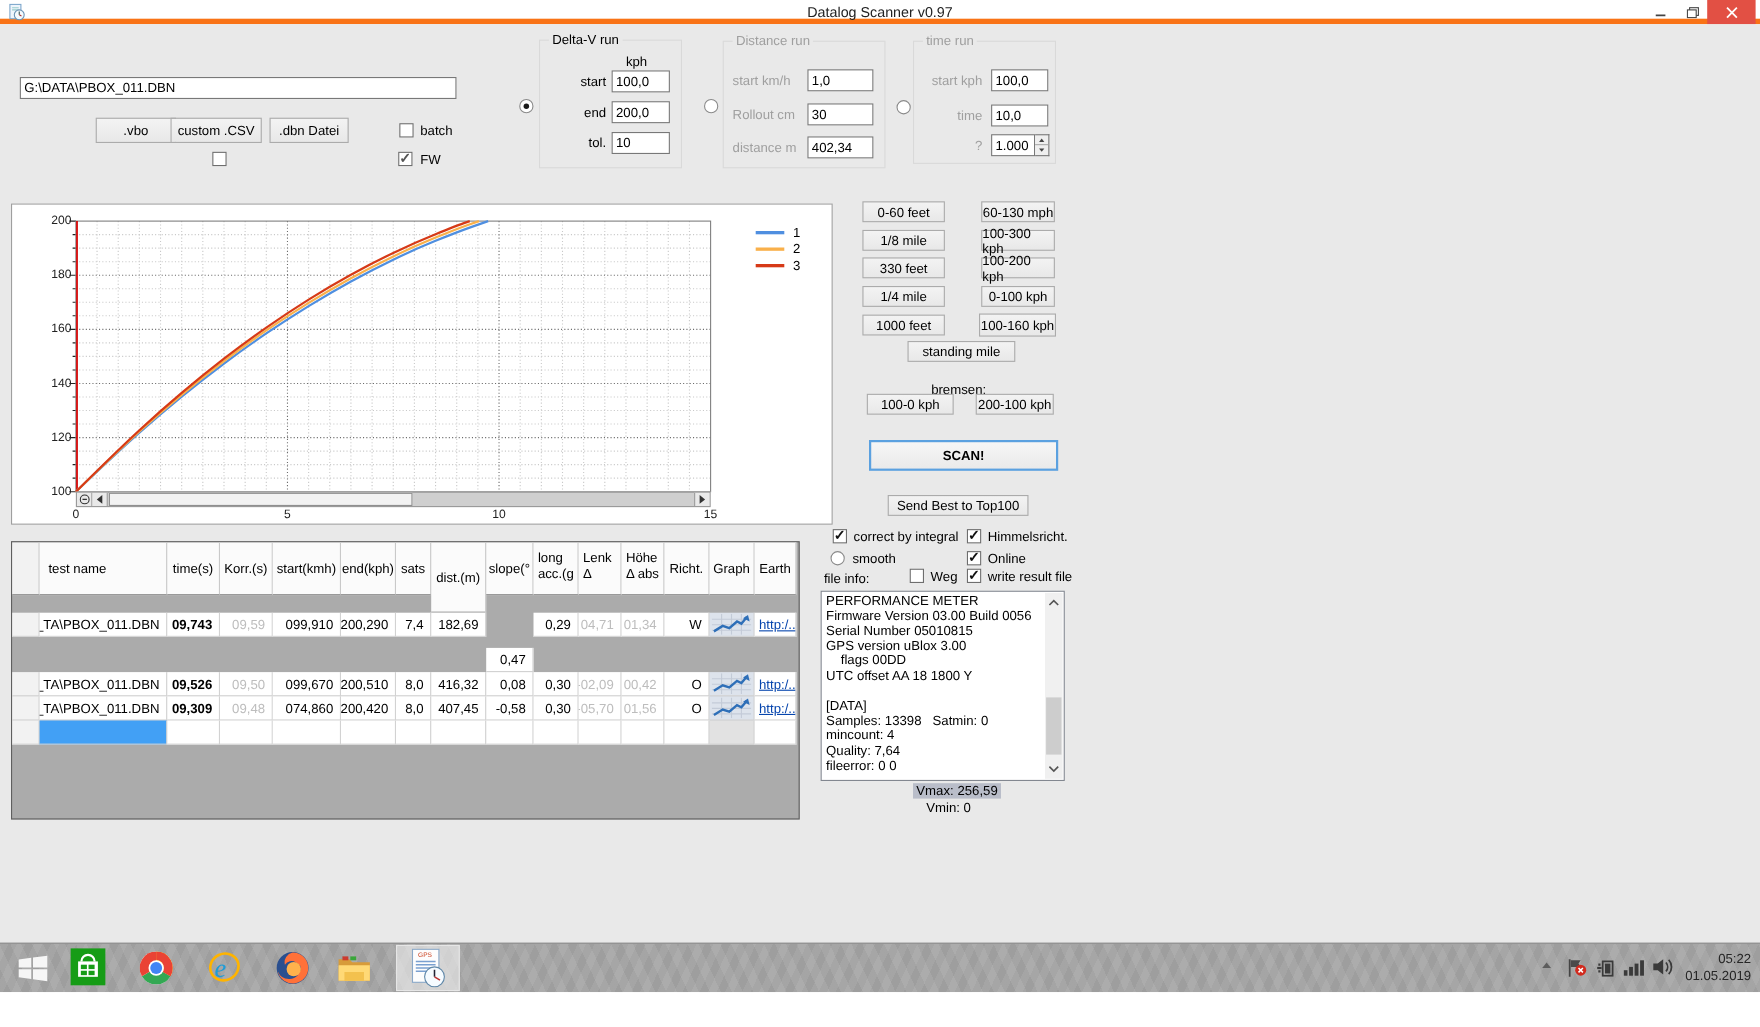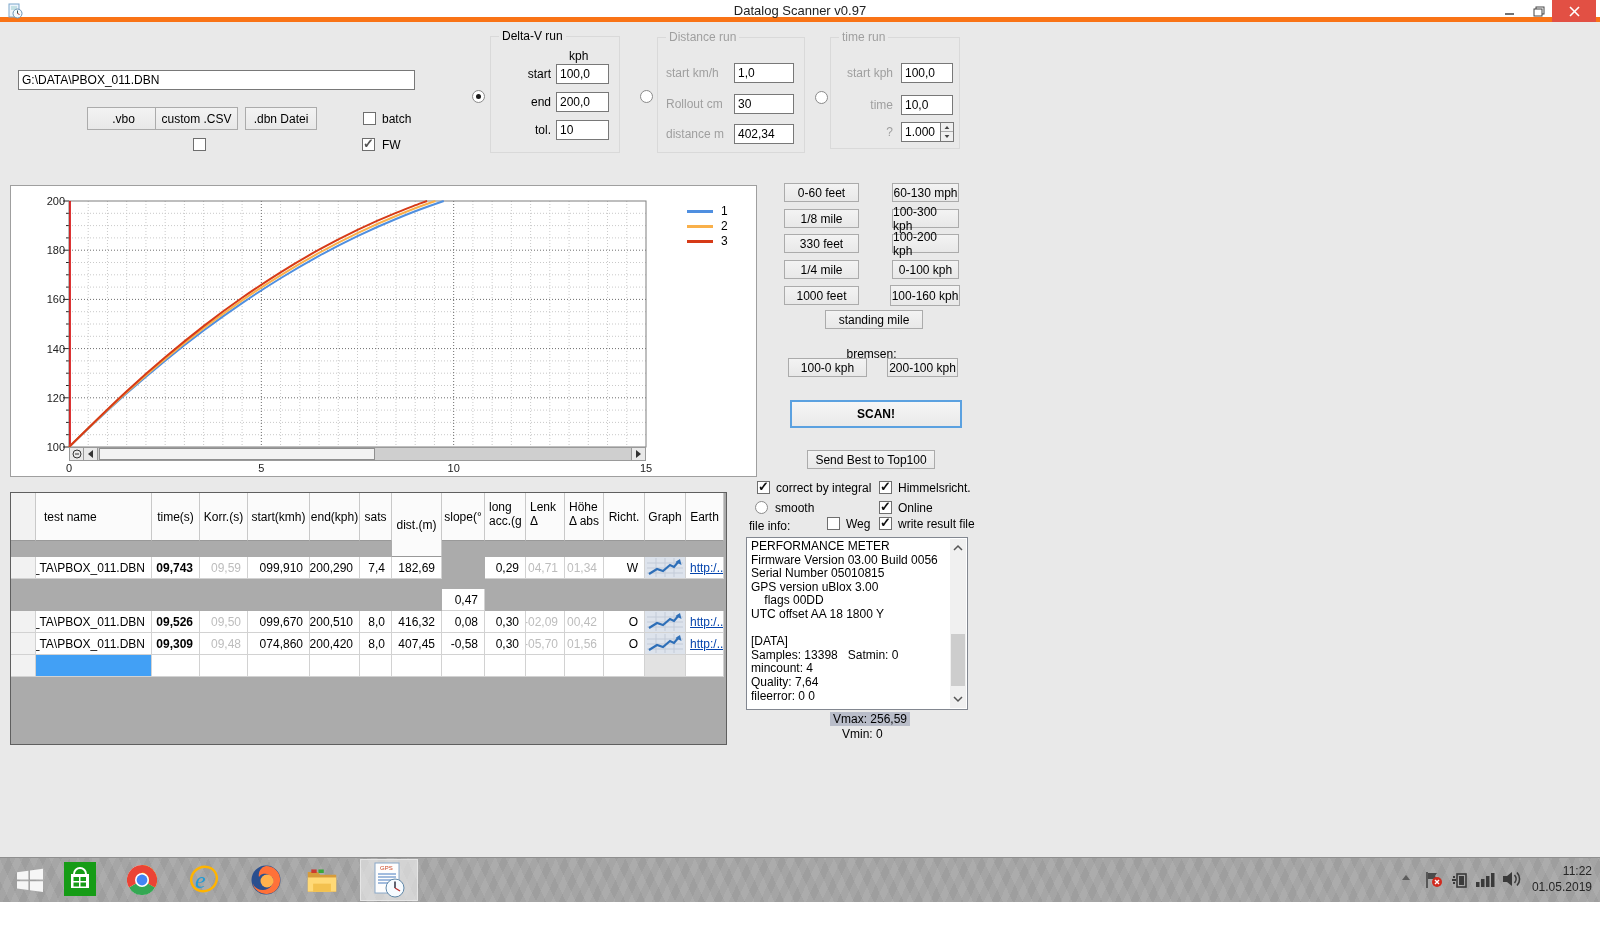--- a/index.html
+++ b/index.html
@@ -598,19 +598,19 @@
           </g>
         </svg>
     </div>
     <div class="tray-icon" style="left:1502px;">
       <svg width="22" height="18">
           <polygon points="1,6 5,6 10,2 10,16 5,12 1,12" fill="#3a3a3a"></polygon>
           <path d="M12.5,5 a6,6 0 0 1 0,8 M15,2.5 a9.5,9.5 0 0 1 0,13" fill="none" stroke="#3a3a3a" stroke-width="1.6"></path>
         </svg>
     </div>
     <div class="clock">
-      <div>11:22</div>
+      <div>05:22</div>
       <div>01.05.2019</div>
     </div>
   </div>
 
   <div class="abs bottom-strip"></div>
 </div>
 
 </body></html>

